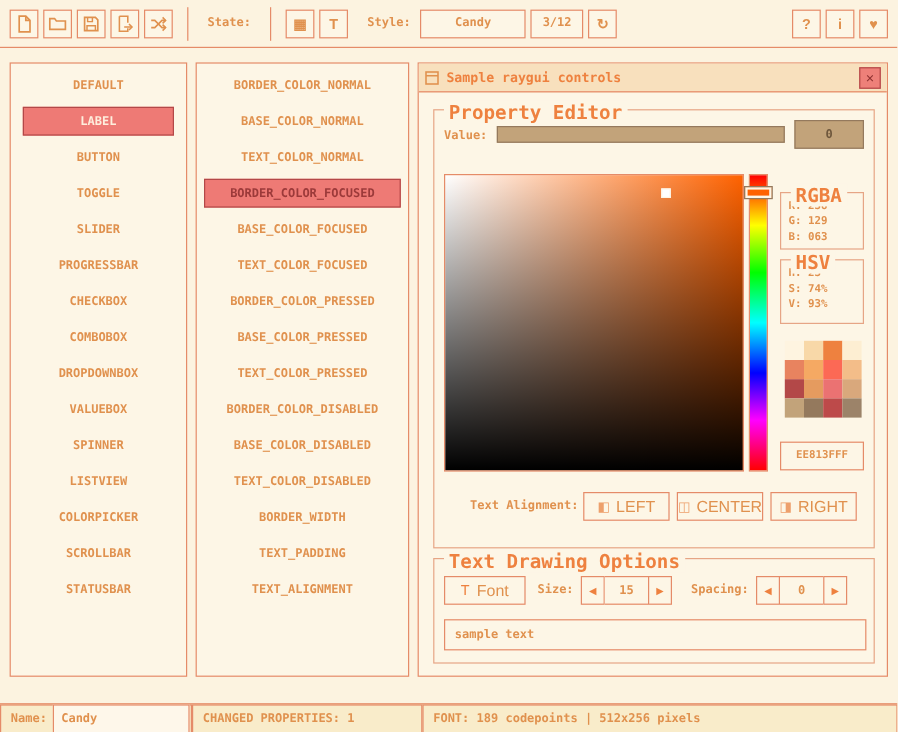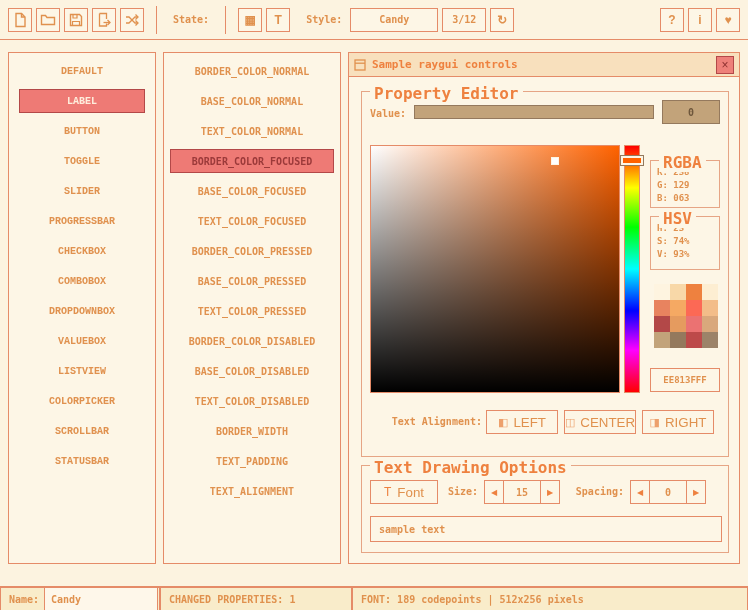--- a/index.html
+++ b/index.html
@@ -26,21 +26,21 @@
   .dropdown { width:118px; height:24px; background:var(--disfill); border:1px solid var(--disborder);
     color:#7d6448; display:flex; align-items:center; justify-content:center; position:relative; }
   .dropdown .arrow { position:absolute; right:6px; font-size:8px; color:#7d6448; }
   .chip { height:24px; border:1px solid var(--border); background:var(--panel); color:var(--text);
     display:flex; align-items:center; justify-content:center; }
   .chip.style-name { width:88px; }
   .chip.counter { width:44px; }
   .tb-right { margin-left:auto; display:flex; gap:4px; }
   
   .panel { position:absolute; background:var(--panel); border:1px solid var(--border); }
-  #controls-panel { left:8px; top:52px; width:148px; height:512px; padding:6px 8px;font-family:Liberation Mono, monospace; }
+  #controls-panel { left:8px; top:52px; width:148px; height:512px; padding:6px 8px; }
   #props-panel   { left:163px; top:52px; width:178px; height:512px; padding:6px 4px; }
   .lv-item { height:24px; margin:0 2px 6px 2px; display:flex; align-items:center; justify-content:center;
     color:var(--text); border:1px solid transparent; cursor:default; }
   .lv-item.selected { background:var(--selfill); border-color:var(--selborder); }
   #controls-panel .lv-item.selected { color:#feeedd; }
   #props-panel  .lv-item.selected { color:#9c3a3a; }
   
   #sample-window { position:absolute; left:348px; top:52px; width:392px; height:512px;
     background:var(--panel); border:1px solid var(--border); }
   .titlebar { height:24px; background:#f8e0bd; border-bottom:1px solid var(--border);
@@ -195,20 +195,21 @@
   <div class="lv-item">DEFAULT</div>
       <div class="lv-item selected">LABEL</div>
       <div class="lv-item">BUTTON</div>
       <div class="lv-item">TOGGLE</div>
       <div class="lv-item">SLIDER</div>
       <div class="lv-item">PROGRESSBAR</div>
       <div class="lv-item">CHECKBOX</div>
       <div class="lv-item">COMBOBOX</div>
       <div class="lv-item">DROPDOWNBOX</div>
       <div class="lv-item">VALUEBOX</div>
+      <div class="lv-item">SPINNER</div>
       <div class="lv-item">LISTVIEW</div>
       <div class="lv-item">COLORPICKER</div>
       <div class="lv-item">SCROLLBAR</div>
       <div class="lv-item">STATUSBAR</div>
     </div>
 
   <div class="panel" id="props-panel">
 
   <div class="lv-item">BORDER_COLOR_NORMAL</div>
       <div class="lv-item">BASE_COLOR_NORMAL</div>

